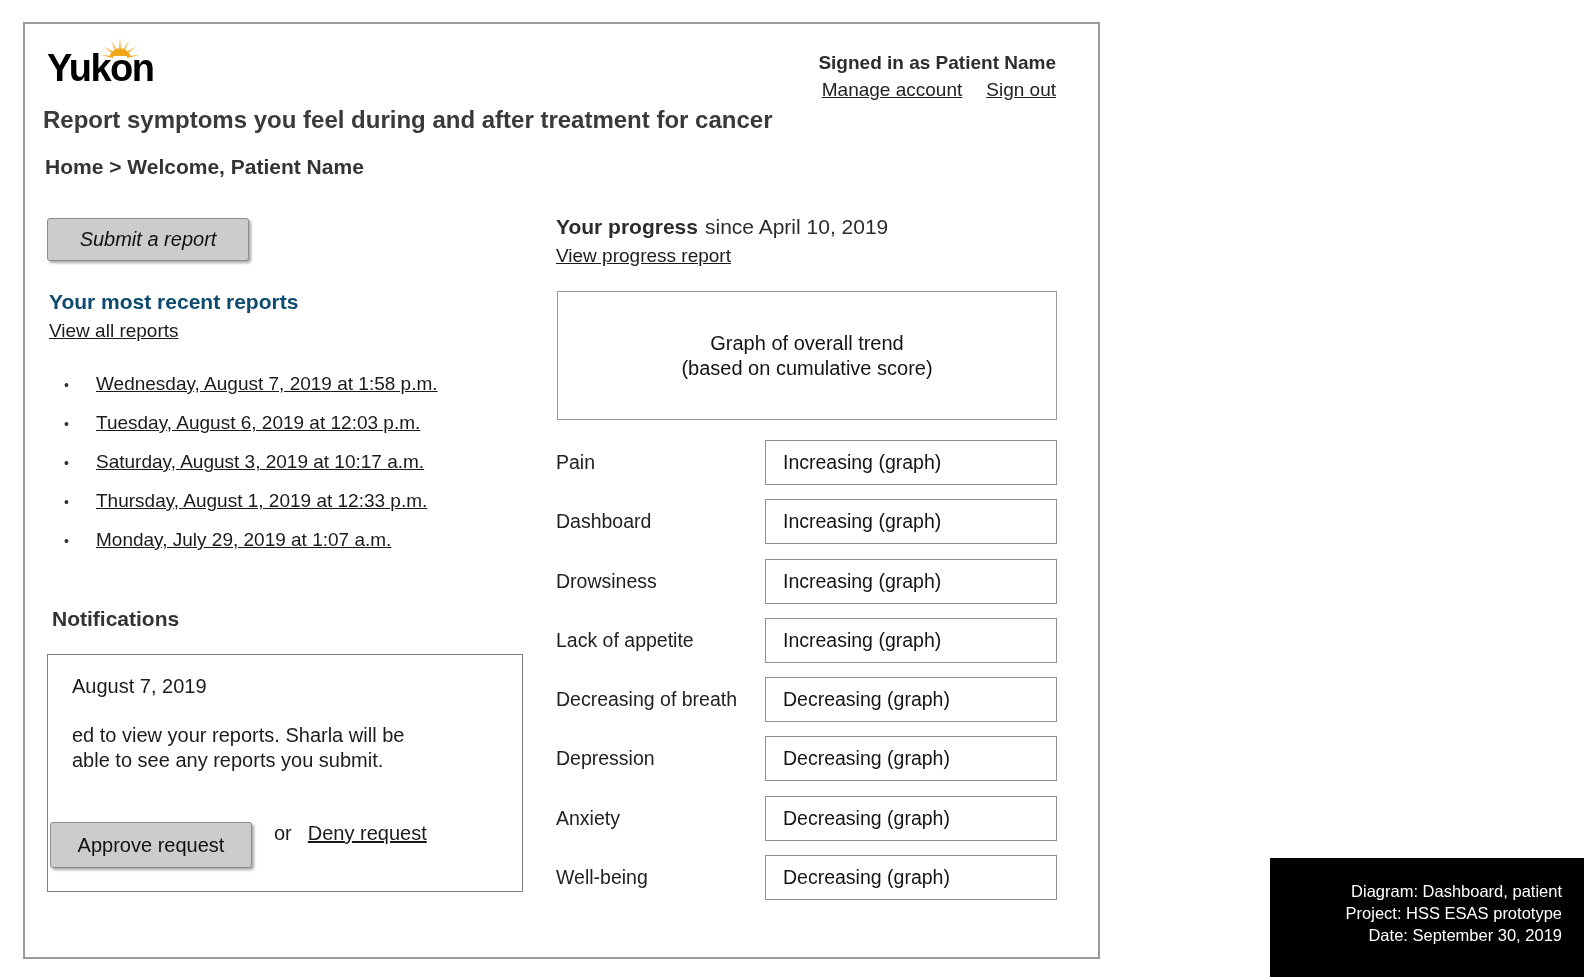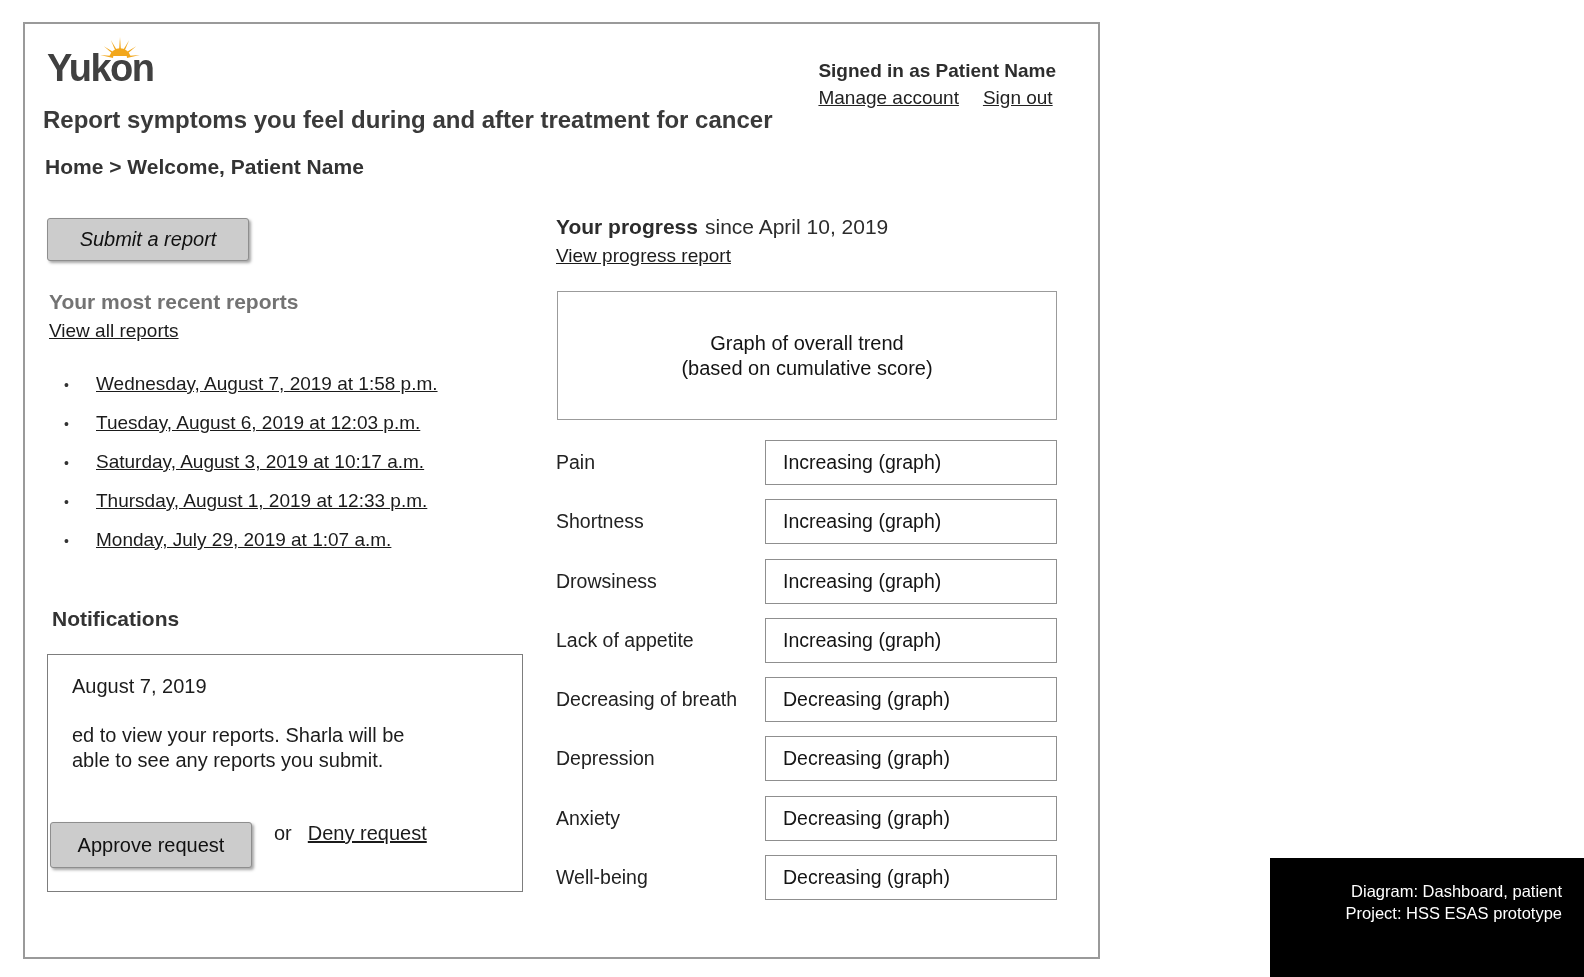--- a/index.html
+++ b/index.html
@@ -5,41 +5,41 @@
   * { margin:0; padding:0; box-sizing:border-box; }
   html,body { width:1584px; height:977px; background:#ffffff;
     font-family:"Liberation Sans","DejaVu Sans",sans-serif; color:#1f1f1f; }
   body { position:relative; overflow:hidden; }
 
   .frame { position:absolute; left:23px; top:22px; width:1077px; height:937px;
     border:2px solid #9a9a9a; background:#fff; }
 
   
   .logo { position:absolute; left:22px; top:12px; width:130px; height:58px; }
-  .logo-text { font-size:38px; font-weight:800; letter-spacing:-1.5px; color:#404040;
+  .logo-text { font-size:38px; font-weight:800; letter-spacing:-1.5px; color:#000000;
     position:absolute; left:0; top:11px; }
   .sunburst { position:absolute; left:51px; top:-2px; width:44px; height:24px; }
 
-  .account { position:absolute; top:36px; right:42px; text-align:left; }
+  .account { position:absolute; top:28px; right:42px; text-align:right; }
   .signed-in { font-size:19px; font-weight:bold; color:#2d2d2d; }
   .account-links { margin-top:5px; font-size:19px; color:#222; }
   .account-links a { color:#222; text-decoration:underline; cursor:pointer; }
   .link-gap { display:inline-block; width:24px; }
 
   .page-title { position:absolute; left:18px; top:82px; font-size:24px; font-weight:bold; color:#3a3a3a; }
   .breadcrumb { position:absolute; left:20px; top:131px; font-size:21px; font-weight:bold; color:#333; }
 
   
   .wire-btn { background:#cccccc; border:1px solid #8e8e8e; border-radius:3px;
     box-shadow:2px 2px 3px rgba(0,0,0,0.35); font-family:inherit;
     font-size:20px; color:#111; cursor:pointer; }
 
   .submit-btn { position:absolute; left:22px; top:194px; width:202px; height:43px;font-style:italic; }
 
-  .recent-heading { position:absolute; left:24px; top:266px; font-size:21px; font-weight:bold; color:#737373; }
+  .recent-heading { position:absolute; left:24px; top:266px; font-size:21px; font-weight:bold; color:#0c4a6e; }
   .view-all { position:absolute; left:24px; top:296px; font-size:19px; }
   a.plain { color:#1b1b1b; text-decoration:underline; cursor:pointer; }
 
   .report-list { position:absolute; left:39px; top:349px; list-style:none; }
   .report-list li { display:flex; align-items:baseline; margin-bottom:16px; font-size:19px; line-height:21px; }
   .bullet { width:32px; font-size:14px; color:#333; flex:none; }
 
   .notif-heading { position:absolute; left:27px; top:583px; font-size:21px; font-weight:bold; color:#333; }
   .notif-box { position:absolute; left:22px; top:630px; width:476px; height:238px;
     border:1.5px solid #7d7d7d; background:#fff; }
@@ -163,21 +163,21 @@
     </div>
 
   <div class="symptom-rows">
 
       <div class="symptom-row">
         <div class="symptom-label">Pain</div>
         <div class="symptom-box">Increasing (graph)</div>
       </div>
 
       <div class="symptom-row">
-        <div class="symptom-label">Shortness</div>
+        <div class="symptom-label">Dashboard</div>
         <div class="symptom-box">Increasing (graph)</div>
       </div>
 
       <div class="symptom-row">
         <div class="symptom-label">Drowsiness</div>
         <div class="symptom-box">Increasing (graph)</div>
       </div>
 
       <div class="symptom-row">
         <div class="symptom-label">Lack of appetite</div>
@@ -204,13 +204,14 @@
         <div class="symptom-box">Decreasing (graph)</div>
       </div>
     </div>
 
 </div>
 
 <div class="stamp">
 
 <div>Diagram: Dashboard, patient</div>
     <div>Project: HSS ESAS prototype</div>
+    <div>Date: September 30, 2019</div>
   </div>
 
 </body></html>

